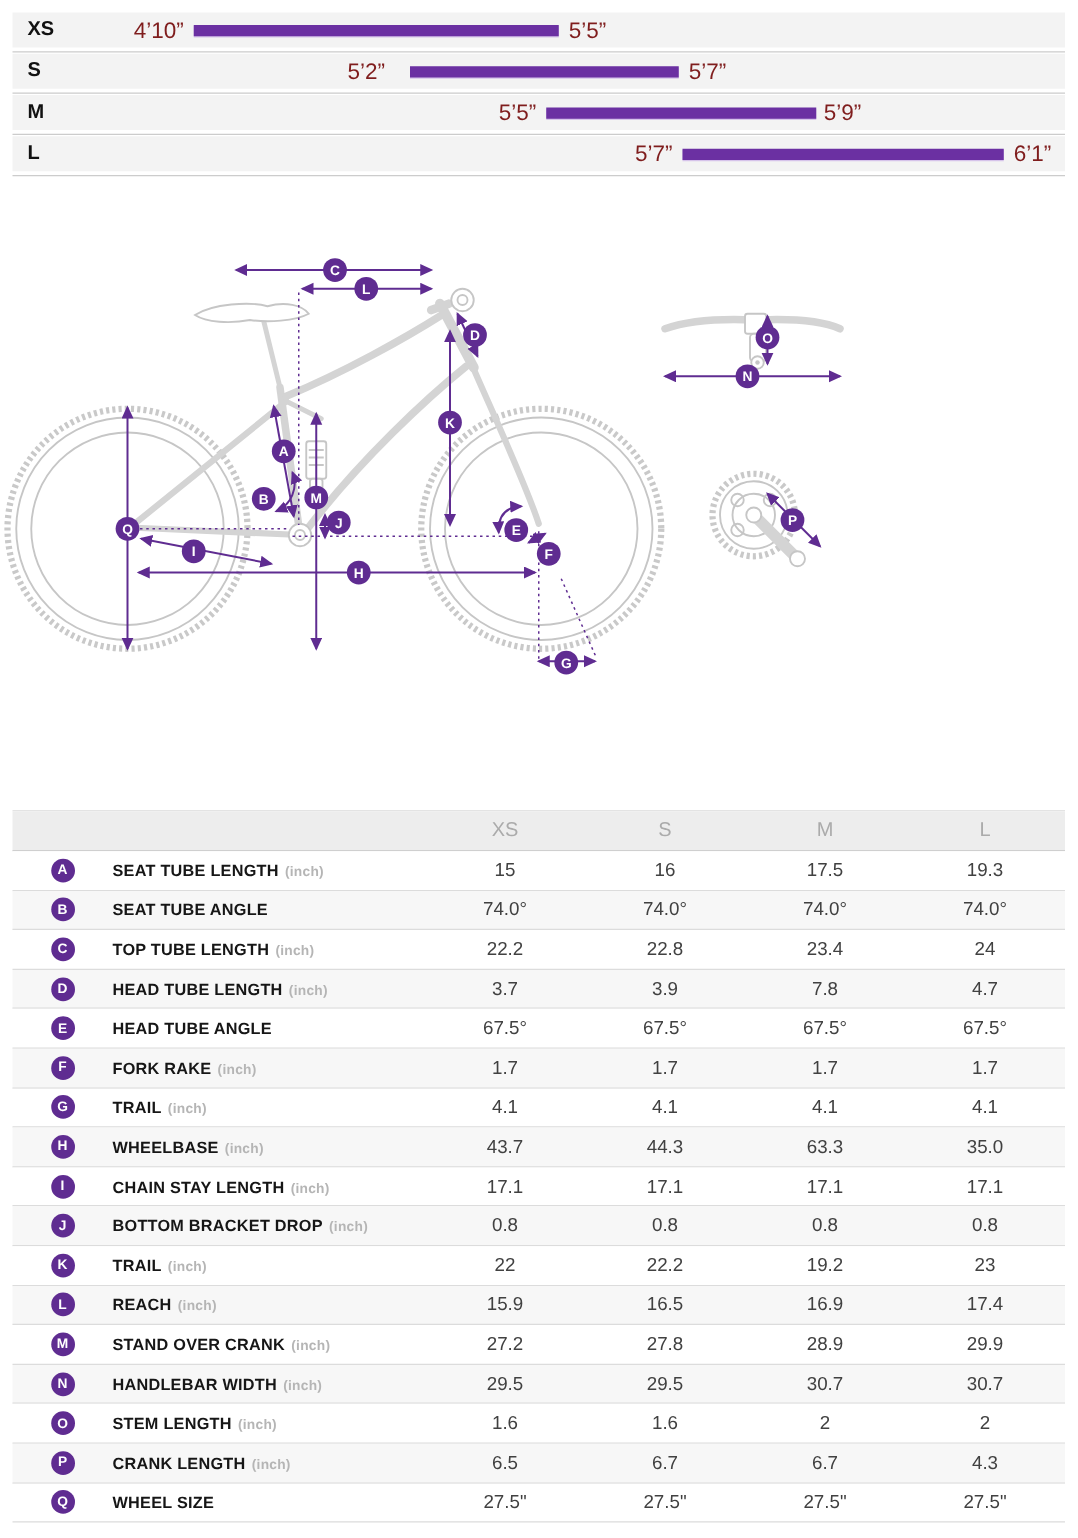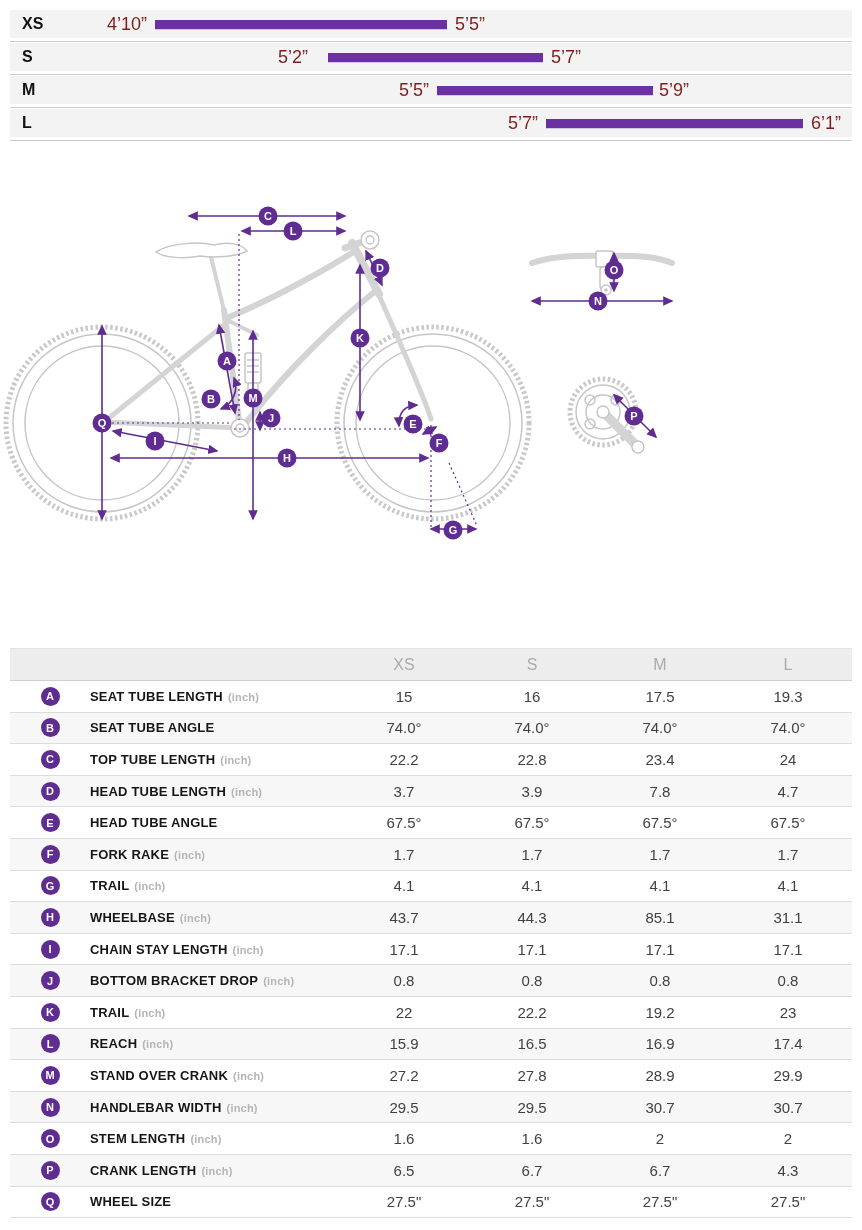--- a/index.html
+++ b/index.html
@@ -321,22 +321,22 @@
       </div>
       <div class="t-row alt">
         <div class="t-label-cell">
           <div class="badge-cell">
             <div class="t-badge">H</div>
           </div>
           <div class="t-label"><span>WHEELBASE</span><span class="t-unit">(inch)</span></div>
         </div>
         <div class="t-val">43.7</div>
         <div class="t-val">44.3</div>
-        <div class="t-val">85.1</div>
-        <div class="t-val">31.1</div>
+        <div class="t-val">63.3</div>
+        <div class="t-val">35.0</div>
       </div>
       <div class="t-row">
         <div class="t-label-cell">
           <div class="badge-cell">
             <div class="t-badge">I</div>
           </div>
           <div class="t-label"><span>CHAIN STAY LENGTH</span><span class="t-unit">(inch)</span></div>
         </div>
         <div class="t-val">17.1</div>
         <div class="t-val">17.1</div>

